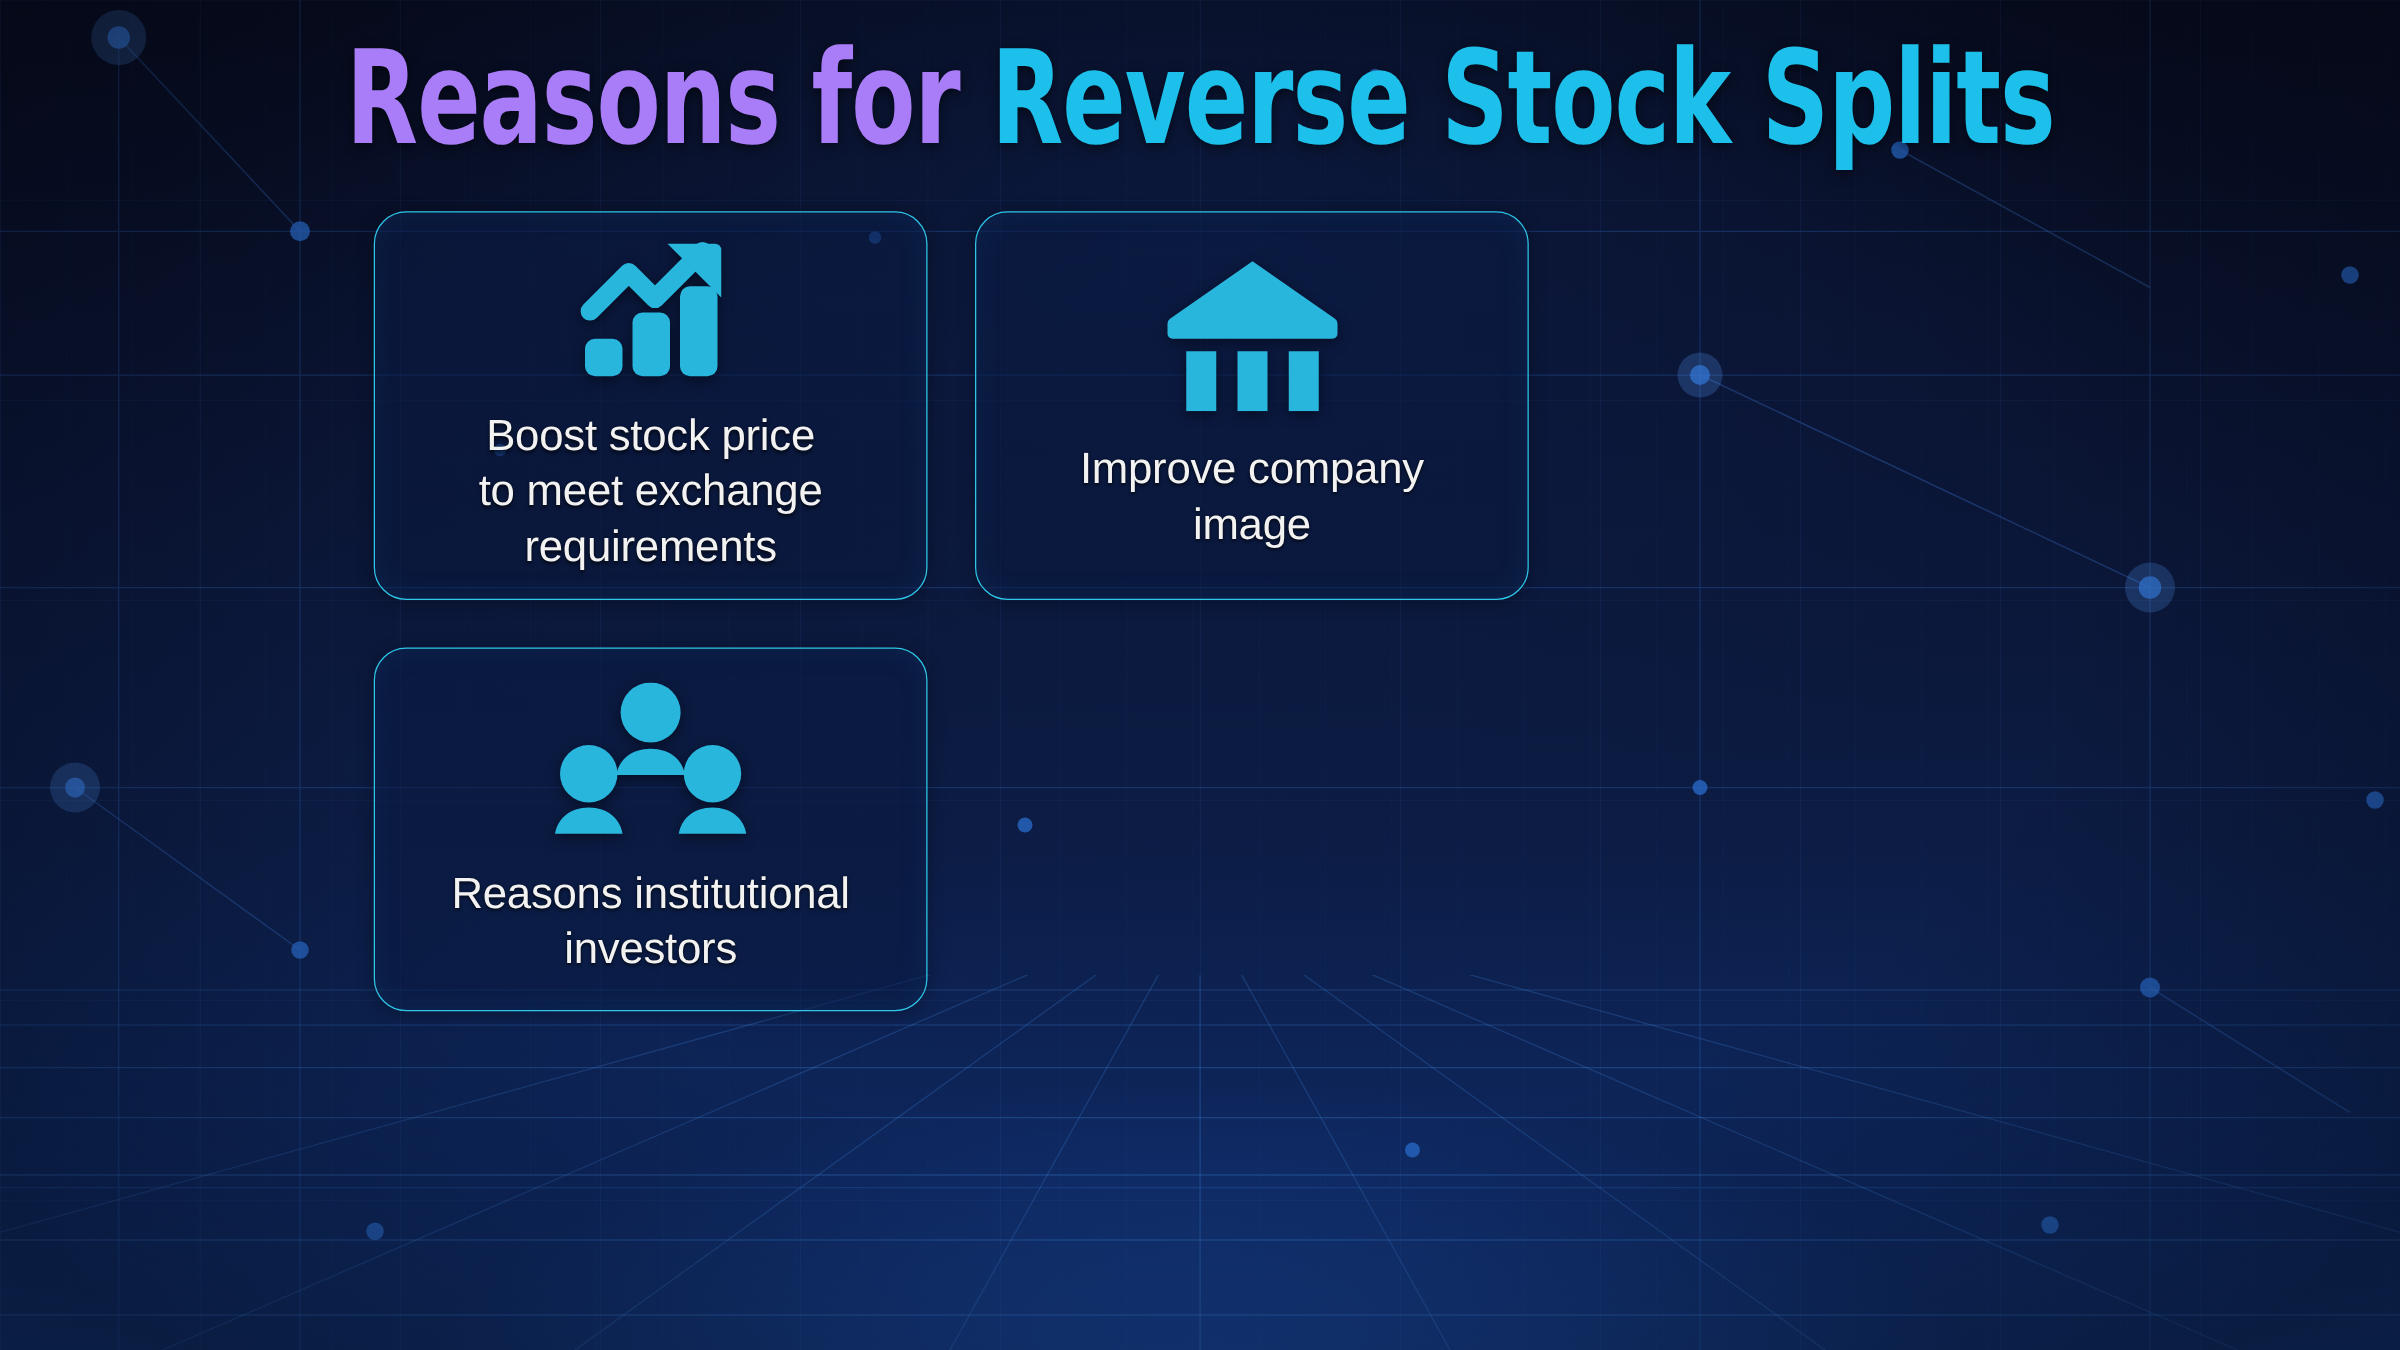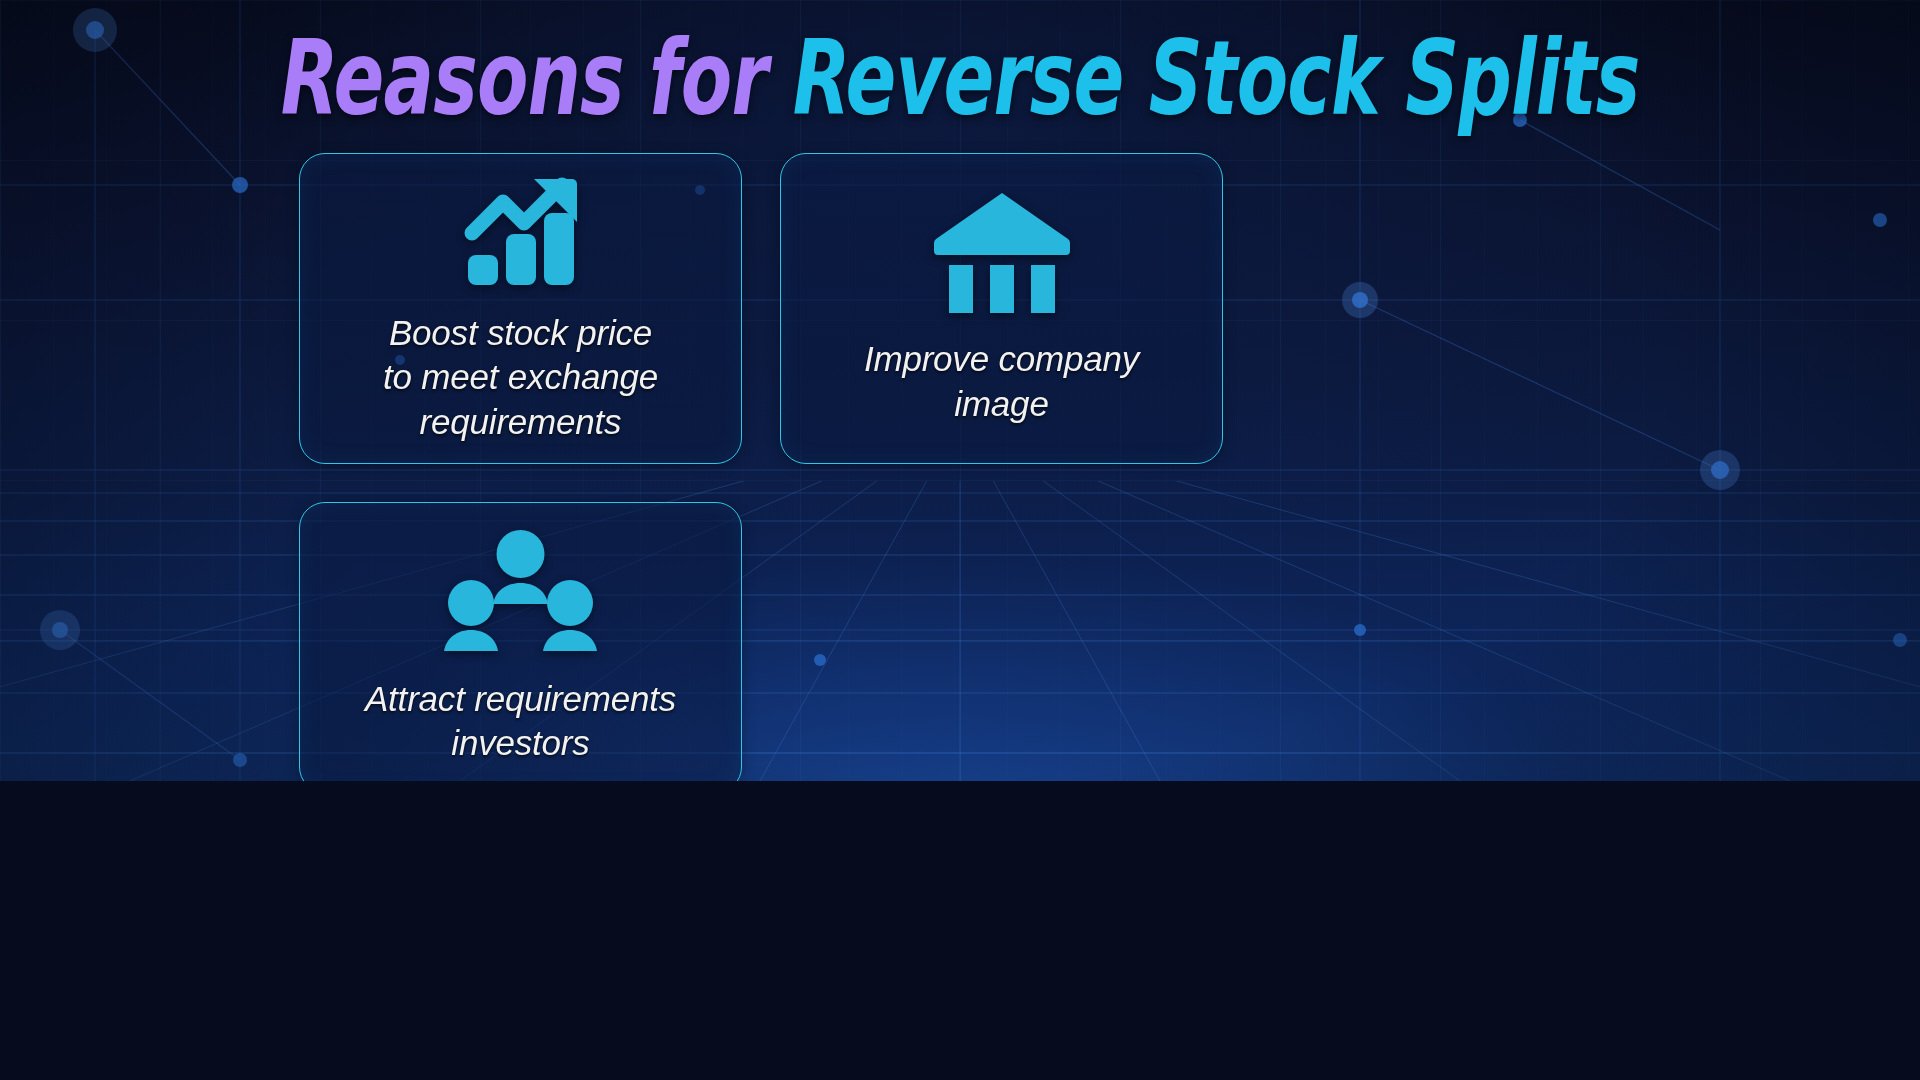--- a/index.html
+++ b/index.html
@@ -6,27 +6,26 @@
 
   html, body {
     width:1920px; height:1080px;
     overflow:hidden;
     background:#060b1d;
     font-family:"Liberation Sans", sans-serif;
   }
 
   #stage {
     position:relative;
-    width:1920px; height:781px;
+    width:1920px; height:1080px;
     overflow:hidden;
     background:
       radial-gradient(ellipse 1400px 600px at 50% 105%, rgba(26,72,160,0.55) 0%, rgba(12,32,84,0.30) 45%, rgba(0,0,0,0) 75%),
       radial-gradient(ellipse 1100px 700px at 50% 20%, rgba(14,32,78,0.55) 0%, rgba(0,0,0,0) 70%),
       linear-gradient(180deg, #070c1f 0%, #0a1330 28%, #0c1c44 62%, #0e2a62 88%, #11336f 100%);
-    font-style: italic;
   }
 
   
   .bg-grid {
     position:absolute; inset:0;
     background-image:
       linear-gradient(to right, rgba(64,130,220,0.085) 1px, transparent 1px),
       linear-gradient(to bottom, rgba(64,130,220,0.065) 1px, transparent 1px);
     background-size:160px 160px;
     pointer-events:none;
@@ -70,21 +69,21 @@
     transform-origin:center center;
     white-space:nowrap;
     text-shadow:0 3px 10px rgba(0,0,0,0.55);
   }
   .t-purple { color:#a97cf8; }
   .t-cyan   { color:#1dc0ea; }
 
   
   .grid {
     position:absolute;
-    left:299px; top:153px;
+    left:299px; top:169px;
     width:1322px; height:640px;
     display:grid;
     grid-template-columns:443px 443px;
     grid-template-rows:311px 291px;
     column-gap:114px;
     row-gap:37px;
     z-index:4;
     gap:38px;
   }
   .card {
@@ -251,19 +250,19 @@
           <g fill="#29b6dd">
             <circle cx="77.5" cy="24" r="24"></circle>
             <path d="M77.5,53 C93,53 103,62 105,74 L50,74 C52,62 62,53 77.5,53 Z"></path>
             <circle cx="28" cy="73" r="23"></circle>
             <path d="M28,100 C43,100 53,109 55,121 L1,121 C3,109 13,100 28,100 Z"></path>
             <circle cx="127" cy="73" r="23"></circle>
             <path d="M127,100 C142,100 152,109 154,121 L100,121 C102,109 112,100 127,100 Z"></path>
           </g>
         </svg>
       </div>
-      <div class="card-text">Attract requirements
+      <div class="card-text">Reasons institutional
 investors</div>
     </div>
 
 
   </div>
 </div>
 
 </body></html>

